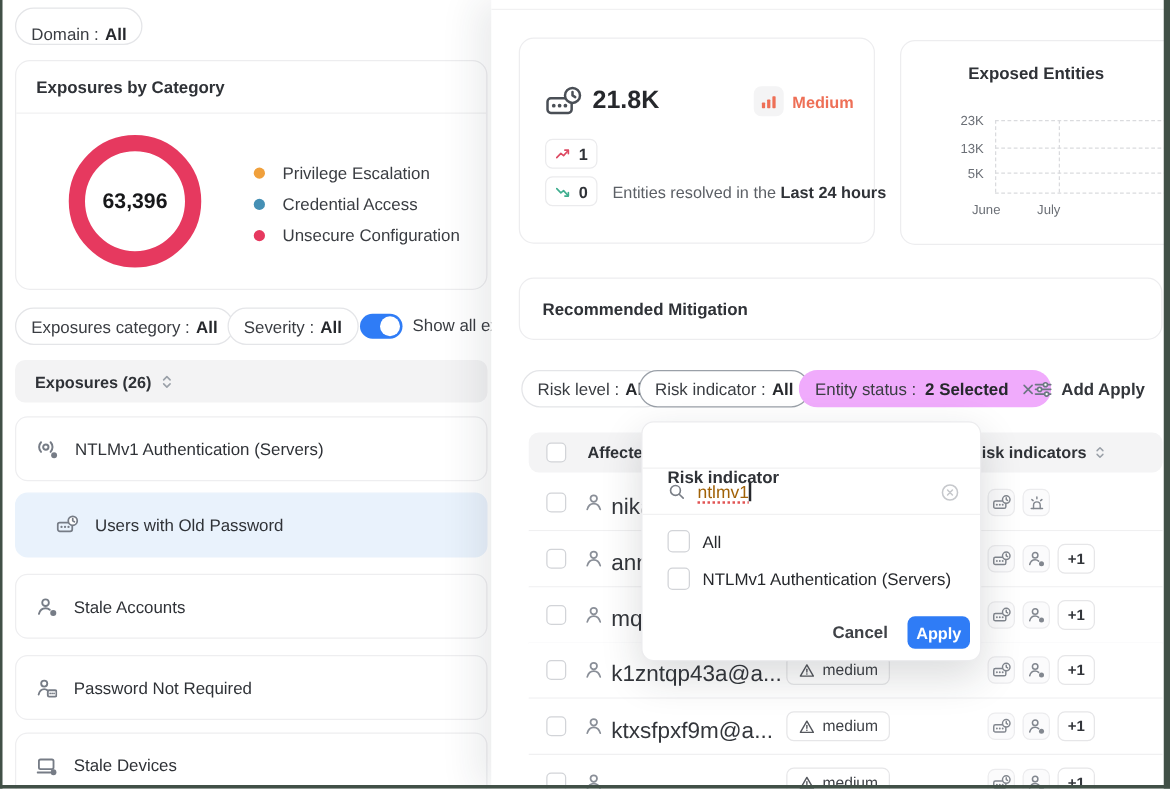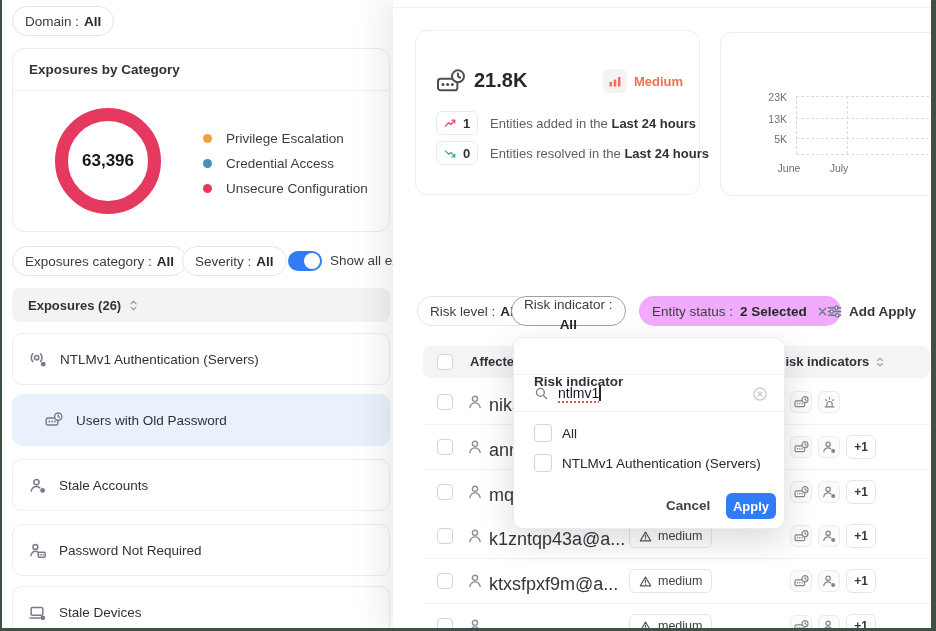--- a/index.html
+++ b/index.html
@@ -5,21 +5,21 @@
   html,body{margin:0;padding:0;}
   body{width:936px;height:631px;position:relative;overflow:hidden;background:#fff;
        font-family:"Liberation Sans","DejaVu Sans",sans-serif;color:#2f3237;}
   .abs{position:absolute;}
   
   .frame{position:absolute;background:#415047;z-index:60;}
   
   .chip{position:absolute;height:30px;box-sizing:border-box;border:1px solid #e4e5e8;border-radius:16px;
         background:#fff;display:flex;align-items:center;padding:0 12px;font-size:13.5px;color:#3a3d42;gap:5px;white-space:nowrap;}
   .chip .val{font-weight:700;color:#26282c;}
-  .chip.active{border-color:#9aa0a8;flex-direction:column;}
+  .chip.active{border-color:#9aa0a8;}
   .chip.blue{background:#f0abfc;border-color:transparent;}
   .card{position:absolute;background:#fff;border:1px solid #ededef;border-radius:12px;box-sizing:border-box;}
   .ttl{font-size:13.5px;font-weight:700;color:#2f3237;}
   .hline{position:absolute;height:1px;background:#f1f1f2;}
   svg.ic{fill:none;stroke:currentColor;stroke-width:1.4;stroke-linecap:round;stroke-linejoin:round;display:block;}
   
   .exp-item{position:absolute;left:12px;width:378px;height:52px;border:1px solid #eeeef0;border-radius:10px;
             background:#fff;display:flex;align-items:center;gap:13px;padding-left:16px;box-sizing:border-box;
             font-size:13.5px;color:#2f3237;}
   .exp-item.sel{background:#e9f2fc;border-color:#e9f2fc;padding-left:32px;}
@@ -156,21 +156,21 @@
         <rect x="1.5" y="8" width="2.6" height="4.5" rx=".6" fill="currentColor" stroke="none"></rect>
         <rect x="5.7" y="5.5" width="2.6" height="7" rx=".6" fill="currentColor" stroke="none"></rect>
         <rect x="9.9" y="3" width="2.6" height="9.5" rx=".6" fill="currentColor" stroke="none"></rect>
       </symbol>
     <symbol id="s-close" viewBox="0 0 12 12">
         <path d="M2.5 2.5l7 7M9.5 2.5l-7 7"></path>
       </symbol>
   </defs>
 </svg>
 
-<div class="chip" style="left:12px;top:6px;">
+<div class="chip" style="left:12px;top:6px;align-items:flex-end;">
   <span>Domain :</span>
   <span class="val">All</span>
 </div>
 
 <div class="card" style="left:12px;top:48px;width:378px;height:184px;">
   <div class="ttl abs" style="left:16px;top:13px;">Exposures by Category</div>
   <div class="hline" style="left:0;right:0;top:41px;"></div>
   <div class="donut" style="left:42px;top:59px;">
     <span>63,396</span>
   </div>
@@ -254,50 +254,50 @@
           </svg>
         </span>
       <span class="lab">Medium</span>
     </div>
     <div class="statchip" style="left:20px;top:80px;">
       <svg class="ic" style="color:#dd4a63;" width="15" height="15">
           <use href="#s-trendup"></use>
         </svg>
       <span>1</span>
     </div>
-    <div class="stattext" style="left:74px;top:85px;">
-      <span>Entities added in the</span>
-      <b>Last 24 hours</b>
-    </div>
     <div class="statchip" style="left:20px;top:110px;">
       <svg class="ic" style="color:#3fae8f;" width="15" height="15">
           <use href="#s-trenddown"></use>
         </svg>
       <span>0</span>
     </div>
     <div class="stattext" style="left:74px;top:115px;">
       <span>Entities resolved in the</span>
       <b>Last 24 hours</b>
     </div>
   </div>
 
   <div class="card" style="left:327px;top:32px;width:240px;height:164px;">
+    <div class="ttl abs" style="left:0;top:18px;width:216px;text-align:center;">Exposed Entities</div>
     <div class="tick" style="left:36px;top:58px;">23K</div>
     <div class="tick" style="left:36px;top:80px;">13K</div>
     <div class="tick" style="left:36px;top:100px;">5K</div>
     <div class="dashh" style="left:75px;top:63px;width:163px;"></div>
     <div class="dashh" style="left:75px;top:85px;width:163px;"></div>
     <div class="dashh" style="left:75px;top:105px;width:163px;"></div>
     <div class="dashh" style="left:75px;top:121px;width:163px;"></div>
     <div class="dashv" style="left:75px;top:63px;height:58px;"></div>
     <div class="dashv" style="left:126px;top:63px;height:58px;"></div>
     <div class="xtick" style="left:48px;top:129px;">June</div>
     <div class="xtick" style="left:98px;top:129px;">July</div>
   </div>
 
+  <div class="card" style="left:22px;top:222px;width:515px;height:50px;">
+    <div class="ttl abs" style="left:18px;top:17px;">Recommended Mitigation</div>
+  </div>
 
   <div class="chip" style="left:24px;top:296px;">
     <span>Risk level :</span>
     <span class="val">All</span>
   </div>
   <div class="chip active" style="left:118px;top:296px;">
     <span>Risk indicator :</span>
     <span class="val">All</span>
   </div>
   <div class="chip blue" style="left:246px;top:296px;gap:7px;">
@@ -472,21 +472,21 @@
       </span>
     <span class="plus1" style="left:423px;">+1</span>
   </div>
 
   <div id="popup">
     <div class="pttl">Risk indicator</div>
     <div class="hline" style="left:0;right:0;top:36px;"></div>
     <svg class="ic abs" style="left:20px;top:48px;color:#7a7f87;" width="15" height="15">
         <use href="#s-search"></use>
       </svg>
-    <div class="abs" style="left:44px;top:47px;font-size:14px;color:#0f172a;">
+    <div class="abs" style="left:44px;top:47px;font-size:14px;color:#a16207;">
       <span class="squig">ntlmv1</span><span class="caret"></span>
     </div>
     <svg class="ic abs" style="right:16px;top:48px;color:#c6c8cc;" width="16" height="16">
         <use href="#s-clear"></use>
       </svg>
     <div class="hline" style="left:0;right:0;top:73px;"></div>
     <span class="cbx" style="left:20px;top:86px;width:18px;height:18px;"></span>
     <div class="abs" style="left:48px;top:88px;font-size:13.5px;color:#26282c;">All</div>
     <span class="cbx" style="left:20px;top:116px;width:18px;height:18px;"></span>
     <div class="abs" style="left:48px;top:118px;font-size:13.5px;color:#26282c;">NTLMv1 Authentication (Servers)</div>

